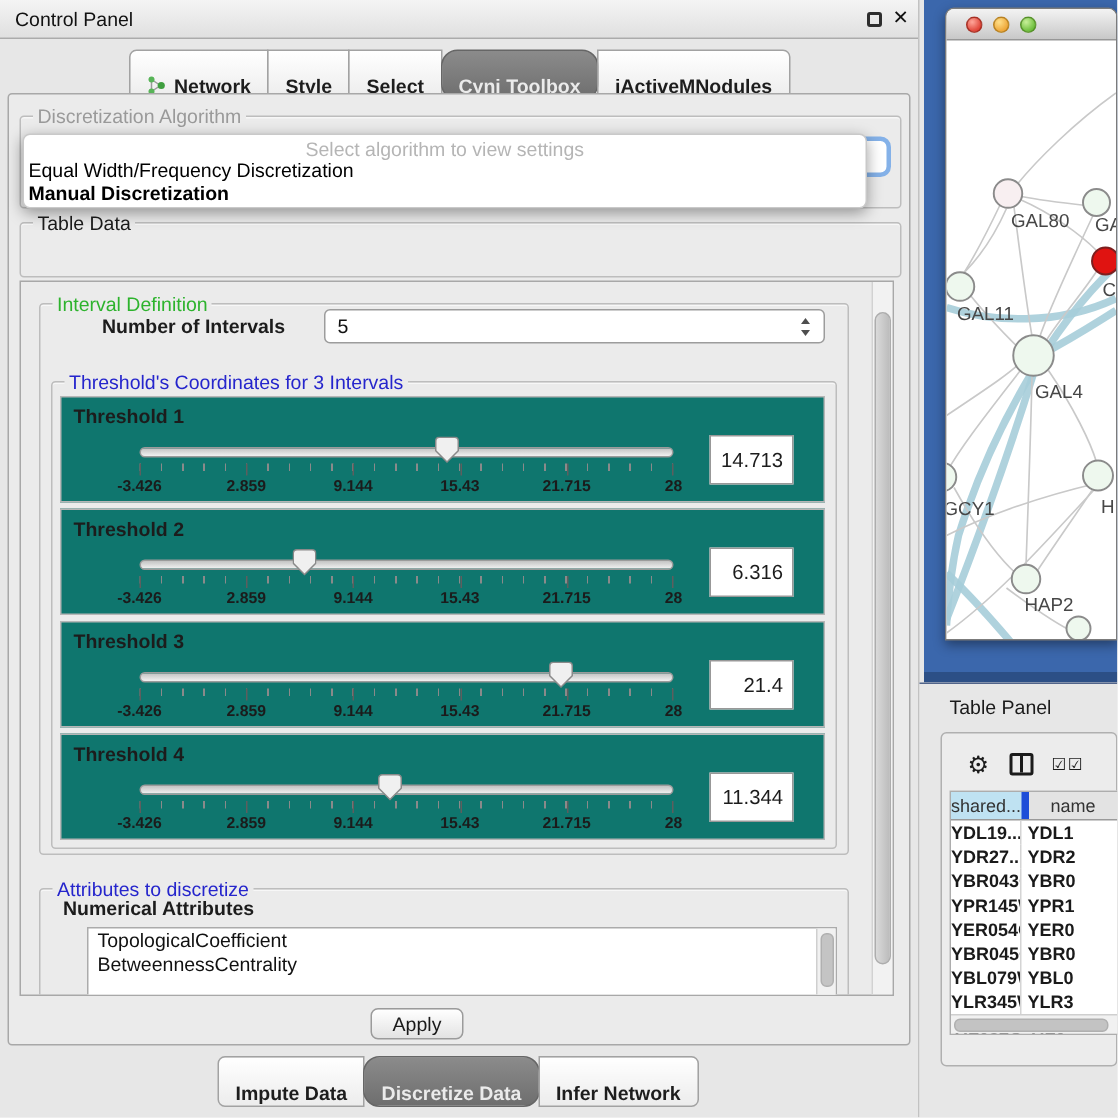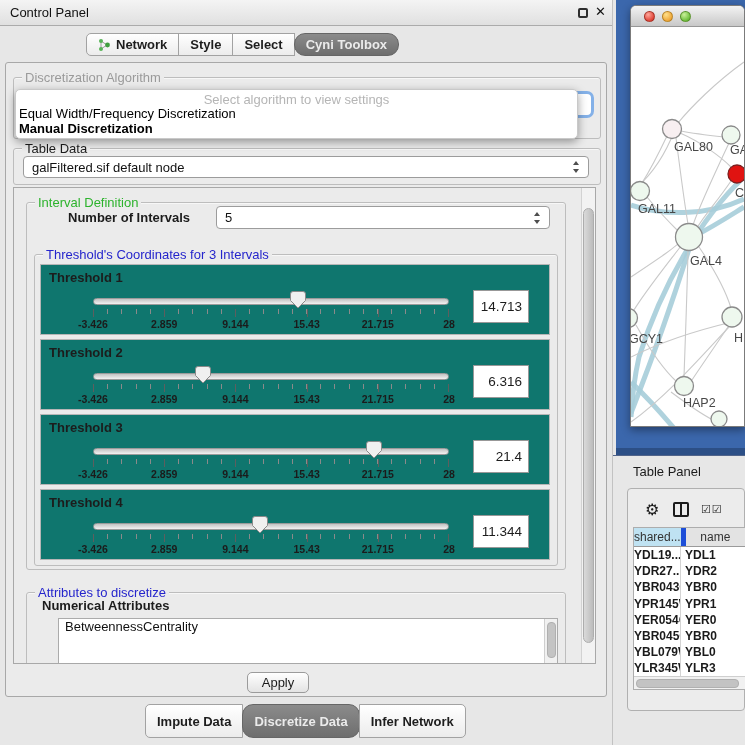--- a/index.html
+++ b/index.html
@@ -10,21 +10,21 @@
   
   .left-panel { position:absolute; left:0; top:0; width:613px; height:745px; background:#e7e7e7; border-right:1px solid #c2c2c2; }
   .titlebar { position:absolute; left:0; top:0; width:100%; height:26px; background:linear-gradient(#f4f4f4,#e0e0e0); border-bottom:1px solid #ababab; }
   .titlebar .title { position:absolute; left:10px; top:5px; font-size:13px; color:#111; }
   .float-icon { position:absolute; left:578px; top:8px; width:10px; height:10px; border:2px solid #2e2e2e; border-radius:2px; }
   .close-icon { position:absolute; left:595px; top:4px; font-size:13px; font-weight:bold; color:#111; cursor:default; }
 
   .tabbar { position:absolute; display:flex; height:23px; }
   .tabbar.top { left:86px; top:33px; }
   .tabbar.bottom { left:145px; top:704px; height:34px; }
-  .seg { display:flex; align-items:center; gap:5px; padding:0 11px; border:1px solid #a2a2a2; margin-left:-1px;
+  .seg { display:flex; gap:5px; padding:16px 11px; border:1px solid #a2a2a2; margin-left:-1px;
          background:linear-gradient(#ffffff,#ececec); font-weight:bold; font-size:13px; color:#1d1d1d; white-space:nowrap; }
   .seg:first-child { border-radius:5px 0 0 5px; margin-left:0; }
   .seg:last-child { border-radius:0 5px 5px 0; }
   .seg.active { background:linear-gradient(#8b8b8b,#6e6e6e); color:#ebebeb; border-color:#666;border-radius:11px; }
   .net-icon { width:13px; height:13px; }
 
   .content { position:absolute; left:5px; top:62px; width:602px; height:635px; background:#ebebeb; border:1px solid #a8a8a8; border-radius:3px; }
 
   .groupbox { position:absolute; border:1px solid #bdbdbd; border-radius:3px; box-shadow:inset 0 1px 0 rgba(255,255,255,.6); }
   .grouptitle { position:absolute; top:-8px; left:8px; background:#ebebeb; padding:0 3px; font-size:13px; color:#1c1c1c; white-space:nowrap; }
@@ -144,41 +144,40 @@
       </div>
       <div class="seg">
           <span>Style</span>
         </div>
       <div class="seg">
           <span>Select</span>
         </div>
       <div class="seg active">
           <span>Cyni Toolbox</span>
         </div>
+      <div class="seg">
+          <span>jActiveMNodules</span>
+        </div>
     </div>
 
     <div class="content">
 
       <div class="groupbox algo-group">
         <span class="grouptitle dim">Discretization Algorithm</span>
       </div>
       <div class="focus-combo"></div>
 
       <div class="popup">
         <div class="popup-prompt">Select algorithm to view settings</div>
         <div class="popup-item">Equal Width/Frequency Discretization</div>
         <div class="popup-item bold">Manual Discretization</div>
       </div>
 
       <div class="groupbox td-group">
         <span class="grouptitle">Table Data</span>
-      </div>
-      <div class="combo table-combo">
-        <span>galFiltered.sif default node</span>
-        <span class="spinner"></span>
       </div>
 
       <div class="scrollpane">
 
         <div class="groupbox ig-group">
           <span class="grouptitle green">Interval Definition</span>
         </div>
         <span class="noi-label">Number of Intervals</span>
         <div class="combo noi-combo">
           <span>5</span>
@@ -283,20 +282,21 @@
               </svg>
           </div>
           <div class="valuebox">11.344</div>
         </div>
 
         <div class="groupbox ag-group">
           <span class="grouptitle blue">Attributes to discretize</span>
         </div>
         <span class="attr-subtitle">Numerical Attributes</span>
         <div class="listbox">
+          <div class="listitem">TopologicalCoefficient</div>
           <div class="listitem">BetweennessCentrality</div>
           <div class="list-scrollbar">
               <div class="list-thumb"></div>
             </div>
         </div>
 
         <div class="v-scrollbar">
             <div class="v-thumb"></div>
           </div>
       </div>

